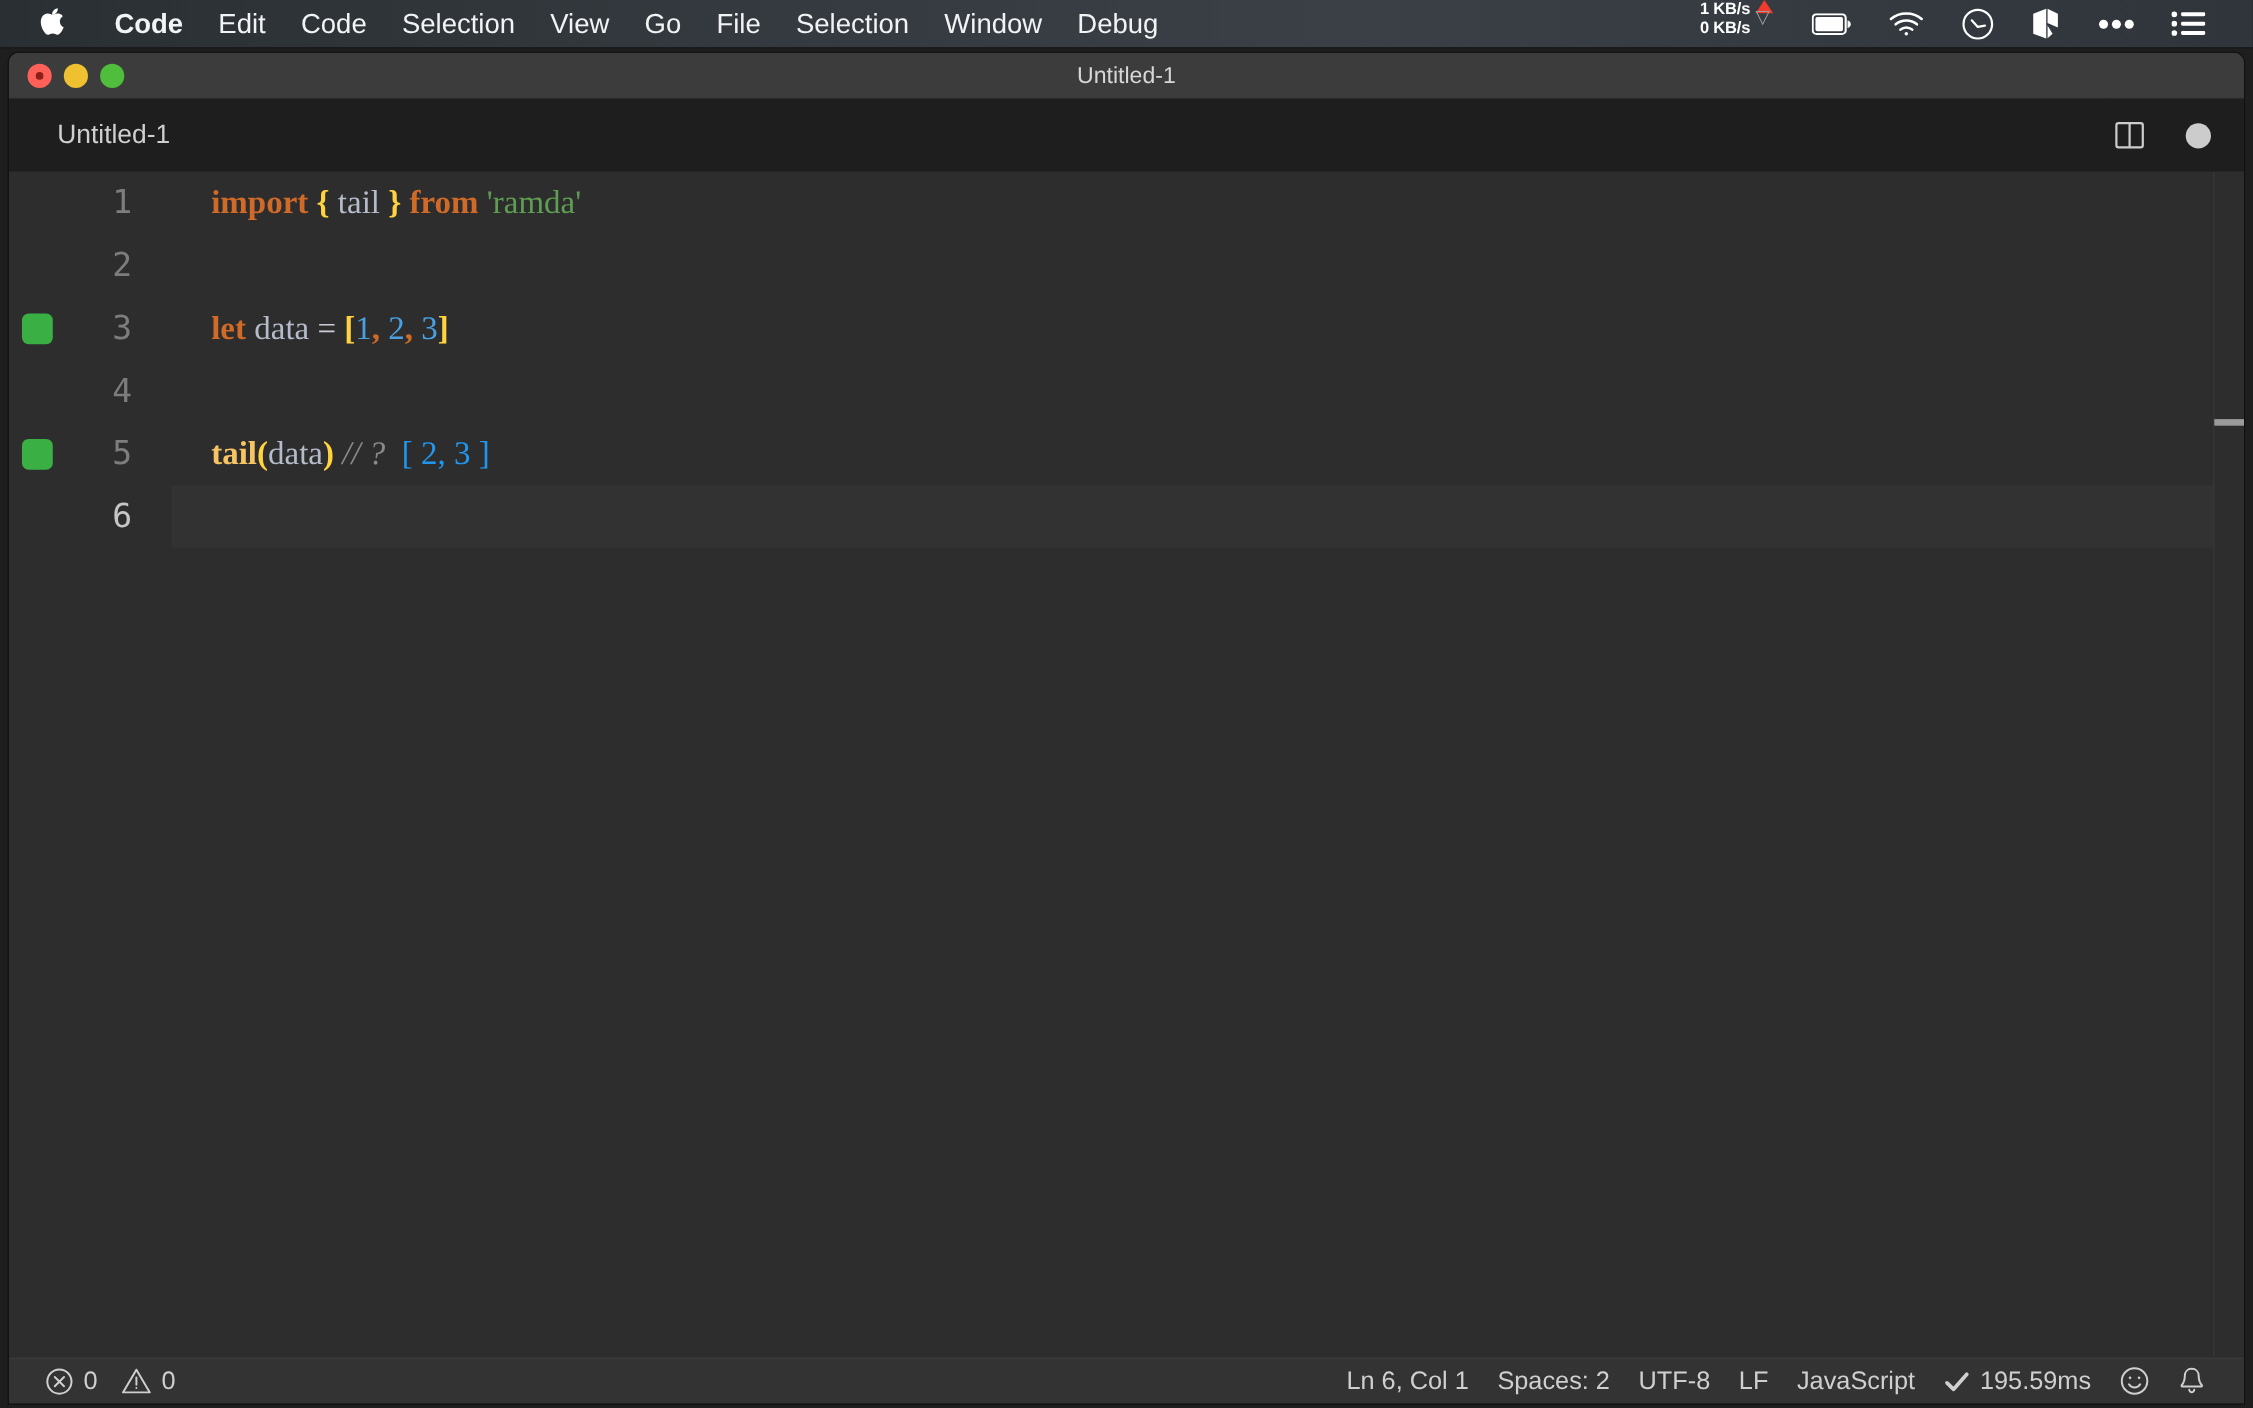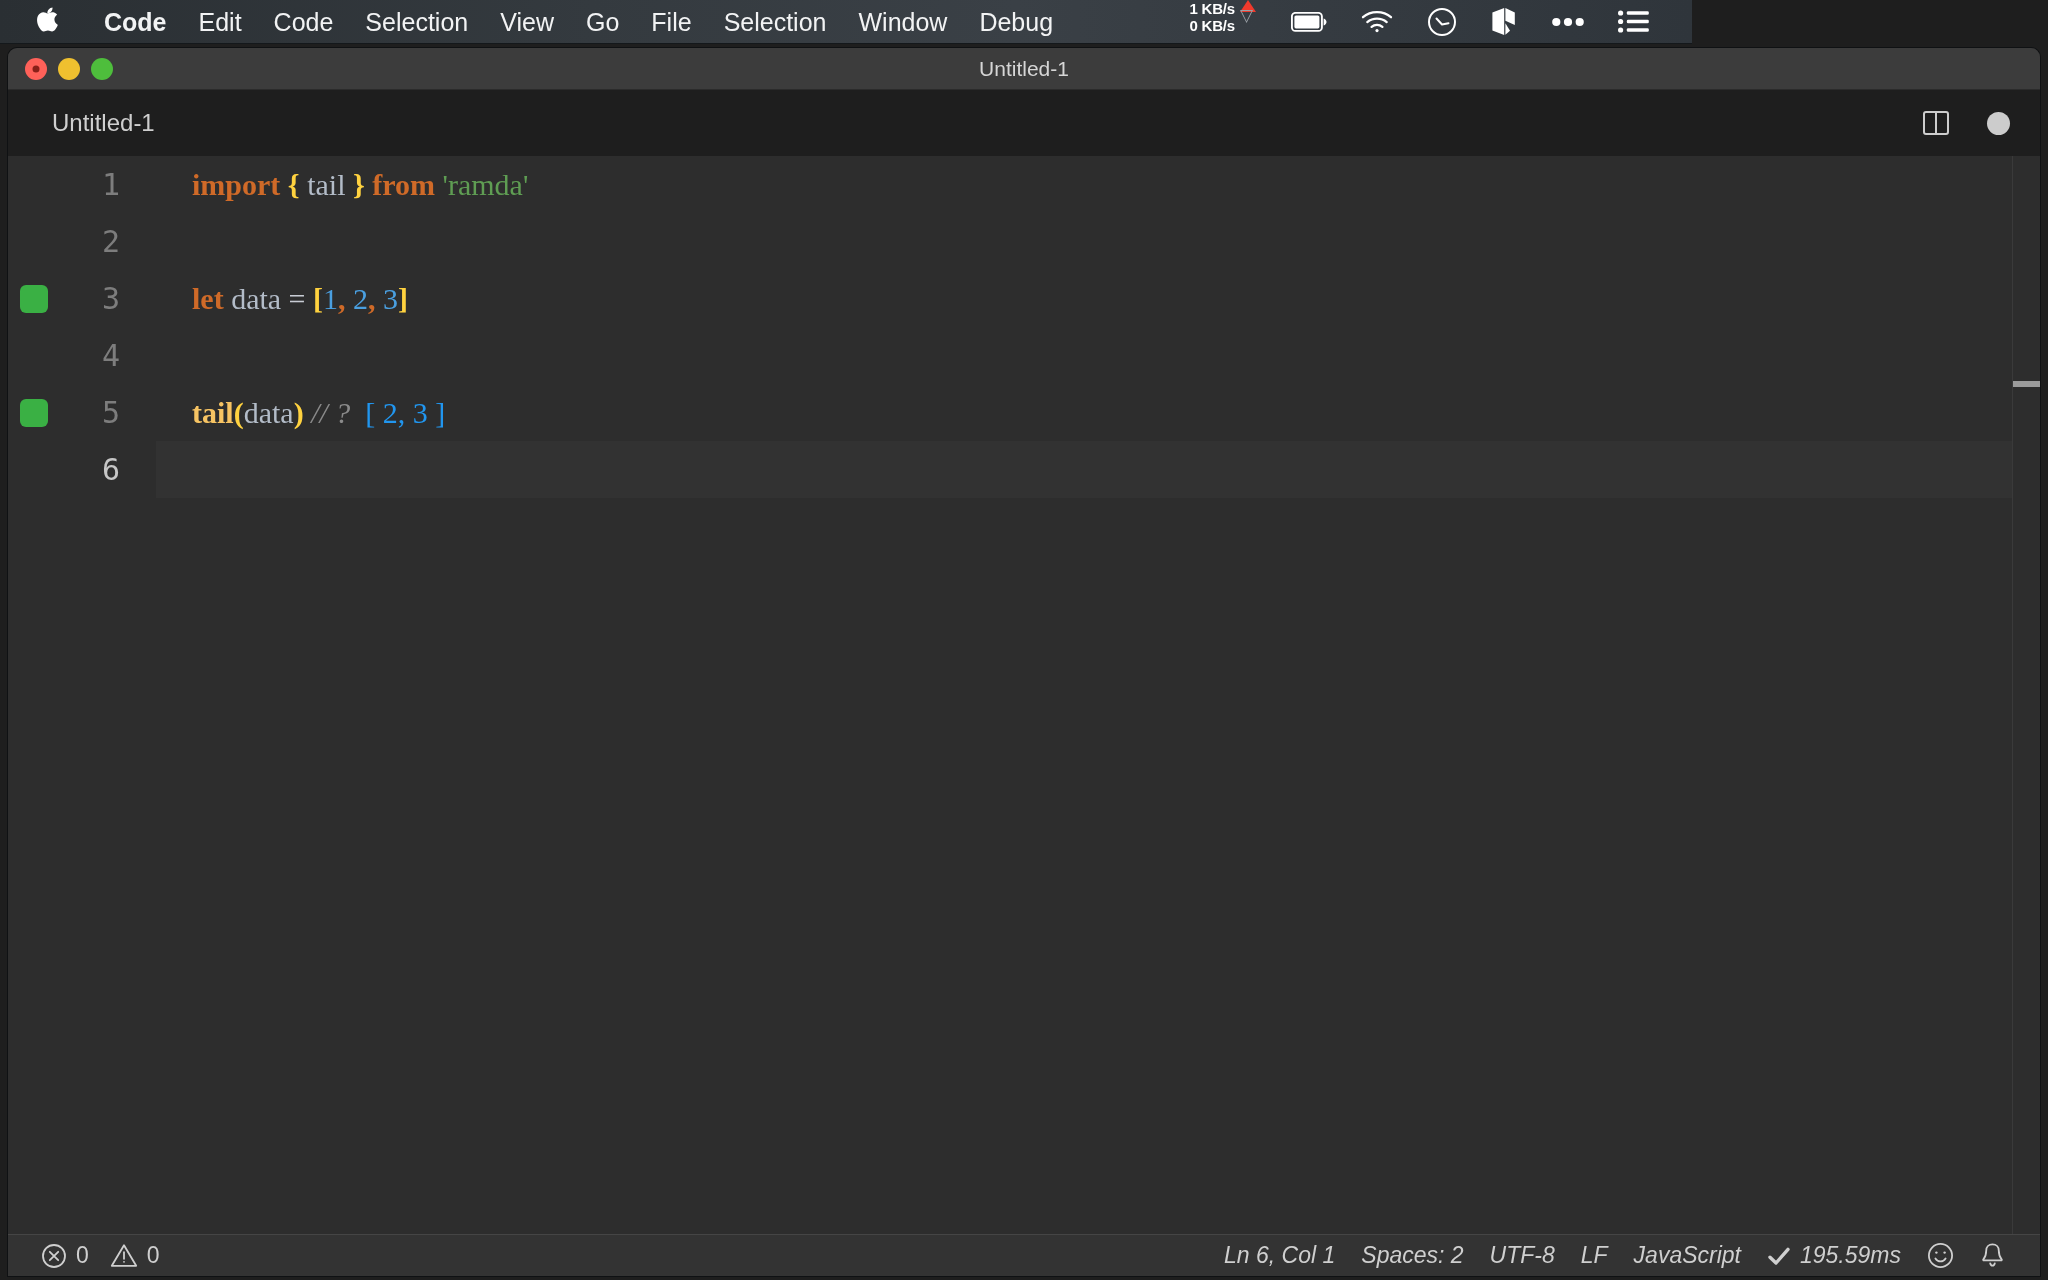--- a/index.html
+++ b/index.html
@@ -11,21 +11,21 @@
     overflow: hidden;
     background: #1e1e1e;
     font-family: "Liberation Sans", sans-serif;
     -webkit-font-smoothing: antialiased;
   }
 
   
   #menubar {
     position: absolute;
     left: 0; top: 0;
-    width: 1692px; height: 44px;
+    width: 2048px; height: 44px;
     background: linear-gradient(to right, #2a2f33 0%, #343a3f 35%, #3a4046 60%, #2f353b 100%);
     display: flex;
     align-items: center;
     color: #ffffff;
     font-size: 26px;
     z-index: 40;
     border-bottom: 1px solid #14181b;
   }
   #apple-logo {
     margin-left: 34px;
@@ -259,21 +259,21 @@
   .sb-item {
     display: flex;
     align-items: center;
     height: 42px;
     padding: 0 13px;
     gap: 9px;
     white-space: nowrap;
     cursor: pointer;
   }
   #statusbar-left { display: flex; align-items: center; padding-left: 20px; }
-  #statusbar-right { margin-left: auto; display: flex; align-items: center; padding-right: 22px; font-style: italic; }
+  #statusbar-right { margin-left: auto; display: flex; align-items: center; padding-right: 22px; }
   .sb-icon { display: flex; align-items: center; justify-content: center; }
 </style>
 </head>
 <body>
 
 <div id="menubar">
   <div id="apple-logo">
     <svg width="24" height="29" viewBox="0 0 24 29" fill="#ffffff">
       <path d="M16.2 4.6c.9-1.1 1.5-2.6 1.3-4.1-1.3.06-2.9.9-3.8 2-.85 1-1.6 2.5-1.35 4 1.45.1 2.95-.8 3.85-1.9z"></path>
       <path d="M17.5 5.2c-2.1-.13-3.9 1.2-4.9 1.2-1.05 0-2.55-1.15-4.2-1.12-2.16.03-4.15 1.26-5.26 3.2-2.25 3.9-.58 9.68 1.62 12.85 1.07 1.55 2.35 3.3 4.04 3.24 1.6-.06 2.22-1.04 4.17-1.04 1.94 0 2.5 1.04 4.2 1 1.75-.03 2.86-1.6 3.93-3.16 1.23-1.8 1.74-3.54 1.77-3.63-.04-.02-3.4-1.31-3.44-5.2-.03-3.25 2.65-4.8 2.77-4.88-1.52-2.24-3.87-2.49-4.7-2.46z"></path>

